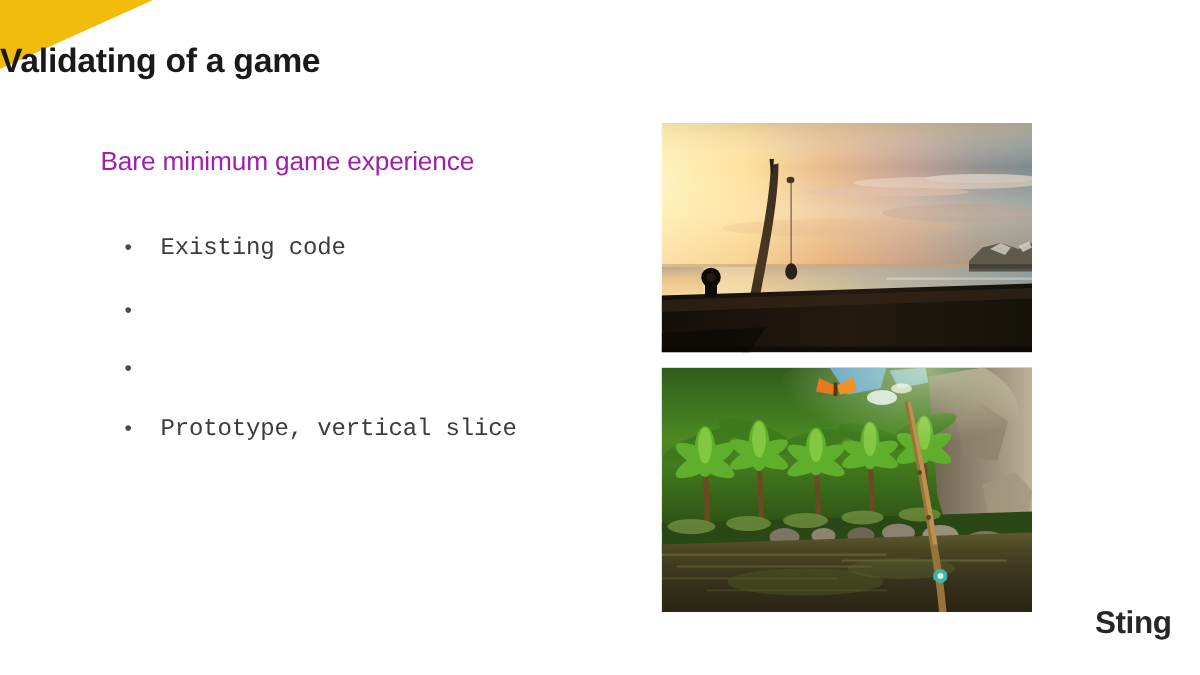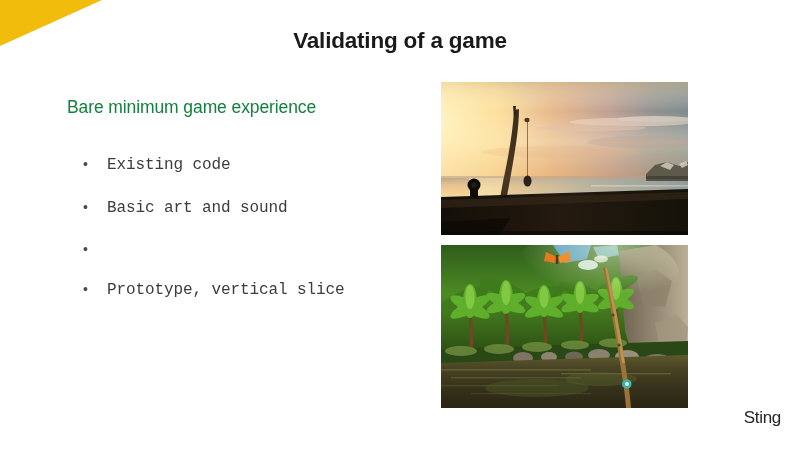--- a/index.html
+++ b/index.html
@@ -30,37 +30,36 @@
     width: 102px;
     height: 46px;
   }
 
   
   .slide-title {
     position: absolute;
     left: 0;
     right: 0;
     top: 28px;
-    text-align: center;
     font-size: 22.5px;
     font-weight: bold;
     color: #1a1a1a;
     letter-spacing: -0.2px;
   }
 
   
   .text-column {
     position: absolute;
     left: 67px;
     top: 97px;
     width: 350px;
   }
   .lead-line {
     font-size: 17.5px;
-    color: #15803d;
+    color: #a21caf;
     line-height: 1.2;
     margin: 0 0 38px 0;
     letter-spacing: -0.1px;
   }
   .bullet-list {
     list-style: none;
     margin: 0;
     padding: 0;
   }
   .bullet-item {
@@ -98,22 +97,22 @@
   }
   .photo svg { display: block; width: 100%; height: 100%; }
   .photo-sunset { height: 153px; margin-bottom: 10px; }
   .photo-jungle { height: 163px; }
 
   
   .brand-logo {
     position: absolute;
     right: 19px;
     bottom: 22px;
-    font-size: 17px;
-    font-weight: normal;
+    font-size: 21px;
+    font-weight: bold;
     color: #262626;
     letter-spacing: -0.3px;
     text-align: right;
   }
 </style>
 </head>
 <body>
 
 <div class="slide">
 
@@ -128,21 +127,20 @@
   <div class="text-column">
     <p class="lead-line">Bare minimum game experience</p>
 
     <ul class="bullet-list">
       <li class="bullet-item">
         <span class="bullet-dot">•</span>
         <span class="bullet-text">Existing code</span>
       </li>
       <li class="bullet-item">
         <span class="bullet-dot">•</span>
-        <span class="bullet-text">Basic art and sound</span>
       </li>
       <li class="bullet-item">
         <span class="bullet-dot">•</span>
       </li>
       <li class="bullet-item">
         <span class="bullet-dot">•</span>
         <span class="bullet-text">Prototype, vertical slice</span>
       </li>
     </ul>
   </div>

